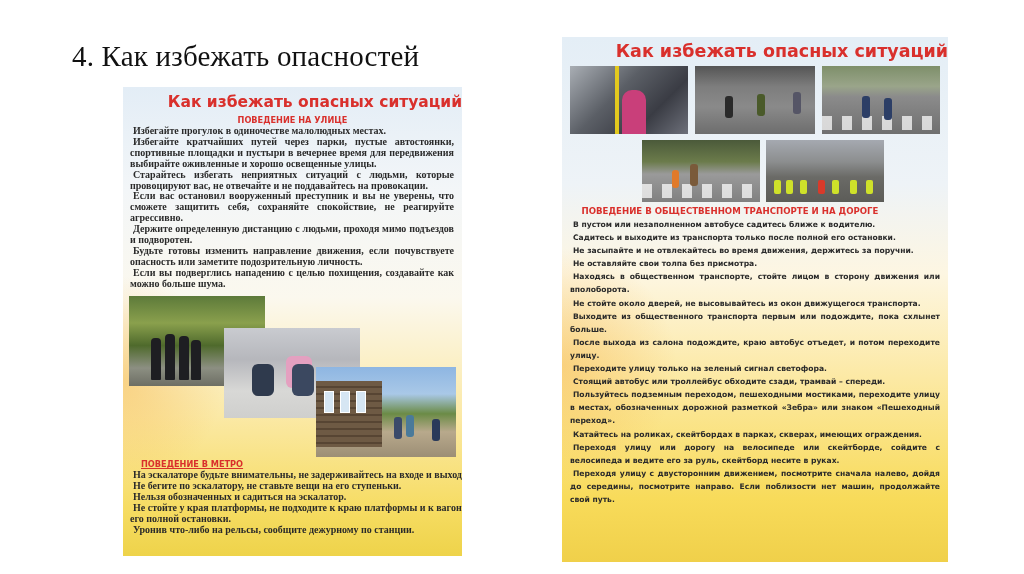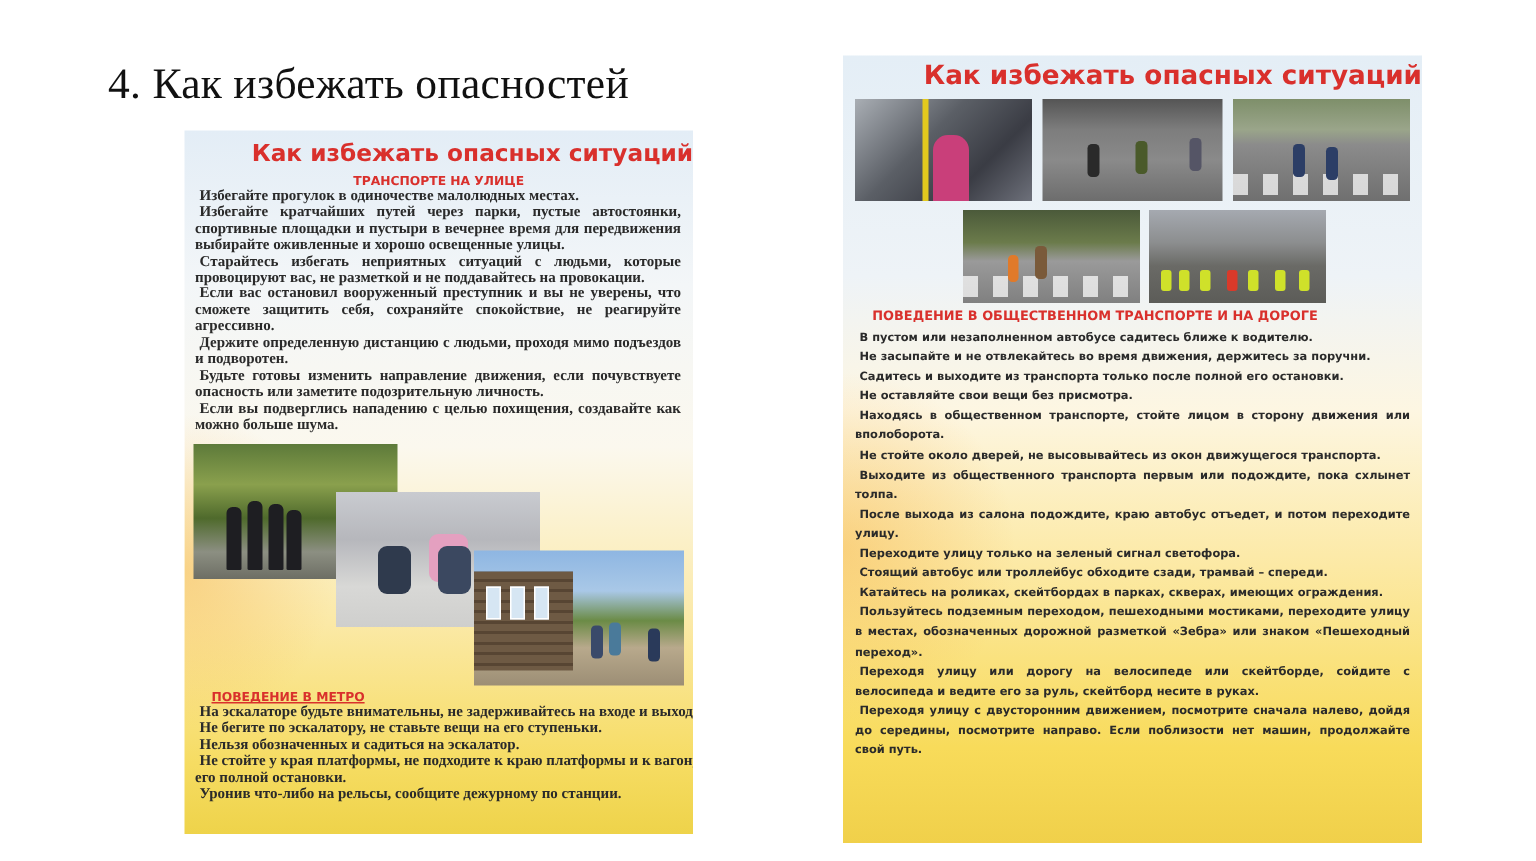--- a/index.html
+++ b/index.html
@@ -72,25 +72,25 @@
   .vest { position:absolute; bottom:8px; width:7px; height:14px; background:#cfe12a; border-radius:2px; }
   .runner { position:absolute; width:8px; height:22px; background:#2a2a2a; border-radius:3px; }
 </style>
 </head>
 <body>
 
 <div class="slide-title">4. Как избежать опасностей</div>
 
 <div class="poster poster-left">
   <div class="p-heading">Как избежать опасных ситуаций</div>
-  <div class="p-sub" style="text-align:center;margin-top:4px;">ТРАНСПОРТЕ НА УЛИЦЕ</div>
+  <div class="p-sub" style="text-align:center;margin-top:4px;">ПОВЕДЕНИЕ НА УЛИЦЕ</div>
   <div class="p-body" style="margin-top:1px;">
     <p>Избегайте прогулок в одиночестве малолюдных местах.</p>
     <p>Избегайте кратчайших путей через парки, пустые автостоянки, спортивные площадки и пустыри в вечернее время для передвижения выбирайте оживленные и хорошо освещенные улицы.</p>
-    <p>Старайтесь избегать неприятных ситуаций с людьми, которые провоцируют вас, не разметкой и не поддавайтесь на провокации.</p>
+    <p>Старайтесь избегать неприятных ситуаций с людьми, которые провоцируют вас, не отвечайте и не поддавайтесь на провокации.</p>
     <p>Если вас остановил вооруженный преступник и вы не уверены, что сможете защитить себя, сохраняйте спокойствие, не реагируйте агрессивно.</p>
     <p>Держите определенную дистанцию с людьми, проходя мимо подъездов и подворотен.</p>
     <p>Будьте готовы изменить направление движения, если почувствуете опасность или заметите подозрительную личность.</p>
     <p>Если вы подверглись нападению с целью похищения, создавайте как можно больше шума.</p>
   </div>
 
   <div class="photo ph-park">
     <div class="fig" style="left:22px;"></div>
     <div class="fig" style="left:36px;height:46px;"></div>
     <div class="fig" style="left:50px;height:44px;"></div>
@@ -150,27 +150,27 @@
     <div class="vest" style="left:34px;"></div>
     <div class="vest" style="left:52px;background:#d93a2a;"></div>
     <div class="vest" style="left:66px;"></div>
     <div class="vest" style="left:84px;"></div>
     <div class="vest" style="left:100px;"></div>
   </div>
 
   <div class="p-sub" style="position:absolute;left:0;top:169px;width:336px;text-align:center;font-size:8.6px;">ПОВЕДЕНИЕ В ОБЩЕСТВЕННОМ ТРАНСПОРТЕ И НА ДОРОГЕ</div>
   <div class="p-body" style="position:absolute;left:0;top:181px;width:386px;box-sizing:border-box;">
     <p>В пустом или незаполненном автобусе садитесь ближе к водителю.</p>
+    <p>Садитесь и выходите из транспорта только после полной его остановки.</p>
     <p>Не засыпайте и не отвлекайтесь во время движения, держитесь за поручни.</p>
-    <p>Садитесь и выходите из транспорта только после полной его остановки.</p>
-    <p>Не оставляйте свои вещи без присмотра.</p>
+    <p>Не оставляйте свои толпа без присмотра.</p>
     <p>Находясь в общественном транспорте, стойте лицом в сторону движения или вполоборота.</p>
     <p>Не стойте около дверей, не высовывайтесь из окон движущегося транспорта.</p>
-    <p>Выходите из общественного транспорта первым или подождите, пока схлынет толпа.</p>
+    <p>Выходите из общественного транспорта первым или подождите, пока схлынет больше.</p>
     <p>После выхода из салона подождите, краю автобус отъедет, и потом переходите улицу.</p>
     <p>Переходите улицу только на зеленый сигнал светофора.</p>
     <p>Стоящий автобус или троллейбус обходите сзади, трамвай – спереди.</p>
+    <p>Пользуйтесь подземным переходом, пешеходными мостиками, переходите улицу в местах, обозначенных дорожной разметкой «Зебра» или знаком «Пешеходный переход».</p>
     <p>Катайтесь на роликах, скейтбордах в парках, скверах, имеющих ограждения.</p>
-    <p>Пользуйтесь подземным переходом, пешеходными мостиками, переходите улицу в местах, обозначенных дорожной разметкой «Зебра» или знаком «Пешеходный переход».</p>
     <p>Переходя улицу или дорогу на велосипеде или скейтборде, сойдите с велосипеда и ведите его за руль, скейтборд несите в руках.</p>
     <p>Переходя улицу с двусторонним движением, посмотрите сначала налево, дойдя до середины, посмотрите направо. Если поблизости нет машин, продолжайте свой путь.</p>
   </div>
 </div>
 
 </body></html>

